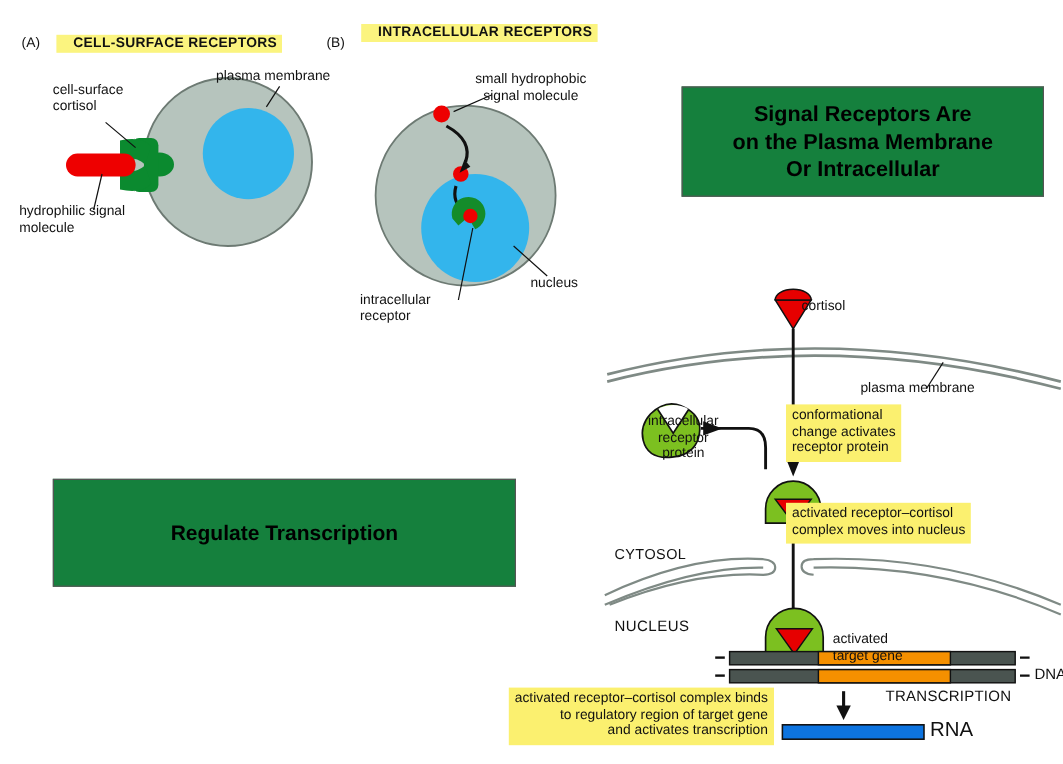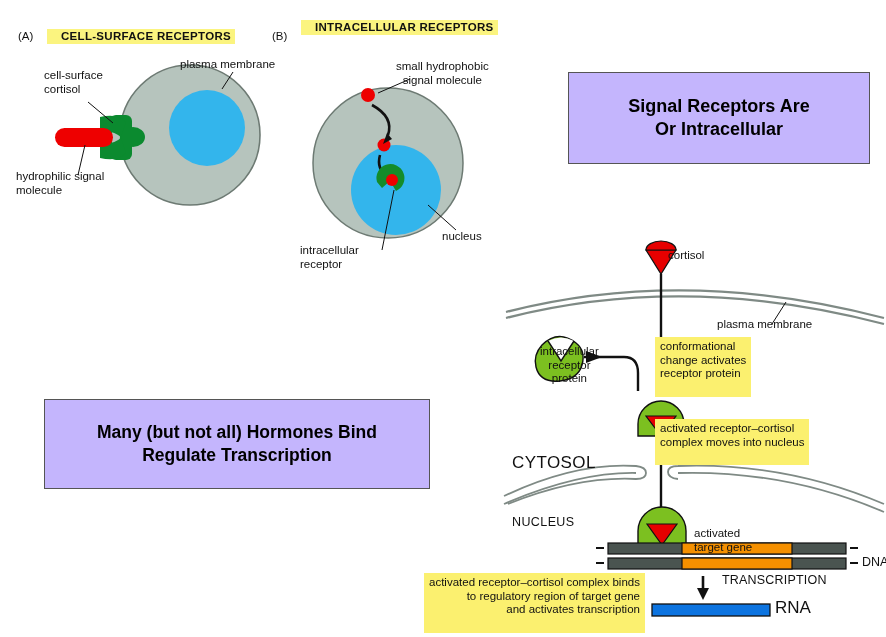--- a/index.html
+++ b/index.html
@@ -4,22 +4,22 @@
 <style>
   html,body{margin:0;padding:0;background:#ffffff;}
   body{width:886px;height:637px;position:relative;overflow:hidden;
        font-family:"Liberation Sans", sans-serif;color:#000;}
   .abs{position:absolute;}
   .lbl{font-size:11.5px;line-height:13.5px;color:#111;white-space:pre;}
   .panel-tag{font-size:11.5px;font-weight:400;color:#111;}
   .hl{background:#fbf47f;padding:1px 4px 2px 14px;font-size:11.5px;
       font-weight:bold;letter-spacing:.3px;color:#111;}
   .callout{background:#fbf06f;font-size:11.5px;line-height:13.6px;
-           padding:3px 5px 16px 5px;white-space:pre;color:#111;}
-  .titlebox{border:1.3px solid #555;background:#c4b5fd;
+           padding:3px 5px 4px 5px;white-space:pre;color:#111;}
+  .titlebox{border:1.3px solid #555;background:#15803d;
             font-weight:bold;text-align:center;color:#000;
             display:flex;align-items:center;justify-content:center;}
   .titlebox span{display:block;white-space:pre;}
   svg{display:block;overflow:visible;}
 </style>
 </head>
 <body>
 
 <div class="abs panel-tag" style="left:18px;top:30px;">(A)</div>
 <div class="abs hl" style="left:47px;top:29px;">CELL-SURFACE RECEPTORS</div>
@@ -79,27 +79,27 @@
 </div>
 <div class="abs lbl" style="left:396px;top:60px;text-align:center;">small hydrophobic
 signal molecule</div>
 <div class="abs lbl" style="left:300px;top:244px;">intracellular
 receptor</div>
 <div class="abs lbl" style="left:442px;top:230px;">nucleus</div>
 
 <div class="abs titlebox" style="left:568px;top:72px;width:300px;height:90px;font-size:18px;line-height:23px;">
   <div>
     <span>Signal Receptors Are</span>
+    <span>on the Plasma Membrane</span>
     <span>Or Intracellular</span>
   </div>
 </div>
 
 <div class="abs titlebox" style="left:44px;top:399px;width:384px;height:88px;font-size:17.5px;line-height:23px;">
   <div>
-    <span>Many (but not all) Hormones Bind</span>
     <span>Regulate Transcription</span>
   </div>
 </div>
 
 <div class="abs" style="left:486px;top:240px;width:400px;height:397px;">
   <svg width="400" height="397" viewBox="0 0 400 397">
 
     <g fill="none" stroke="#7f8a85" stroke-width="2.2">
       <path d="M20 72 Q200 26 398 78"></path>
       <path d="M20 78 Q200 32 398 84"></path>
@@ -159,26 +159,26 @@
 
     <rect x="166" y="364" width="118" height="12" fill="#0d74e0" stroke="#111" stroke-width="1.3"></rect>
   </svg>
 </div>
 
 <div class="abs lbl" style="left:668px;top:249px;">cortisol</div>
 <div class="abs lbl" style="left:717px;top:318px;">plasma membrane</div>
 <div class="abs lbl" style="left:540px;top:345px;text-align:center;">intracellular
 receptor
 protein</div>
-<div class="abs lbl" style="left:512px;top:456px;font-size:17px;letter-spacing:.4px;text-align:right;">CYTOSOL</div>
+<div class="abs lbl" style="left:512px;top:456px;font-size:12px;letter-spacing:.4px;text-align:right;">CYTOSOL</div>
 <div class="abs lbl" style="left:512px;top:516px;font-size:12.5px;letter-spacing:.4px;">NUCLEUS</div>
 <div class="abs lbl" style="left:694px;top:527px;">activated
 target gene</div>
 <div class="abs lbl" style="left:862px;top:556px;font-size:12.5px;">DNA</div>
-<div class="abs lbl" style="left:722px;top:574px;font-size:12.5px;letter-spacing:.2px;text-align:center;">TRANSCRIPTION</div>
+<div class="abs lbl" style="left:738px;top:574px;font-size:12.5px;letter-spacing:.2px;text-align:center;">TRANSCRIPTION</div>
 <div class="abs lbl" style="left:775px;top:601px;font-size:17px;">RNA</div>
 
 <div class="abs callout" style="left:655px;top:337px;">conformational
 change activates
 receptor protein</div>
 <div class="abs callout" style="left:655px;top:419px;">activated receptor–cortisol
 complex moves into nucleus</div>
 <div class="abs callout" style="left:424px;top:573px;text-align:right;">activated receptor–cortisol complex binds
 to regulatory region of target gene
 and activates transcription</div>

